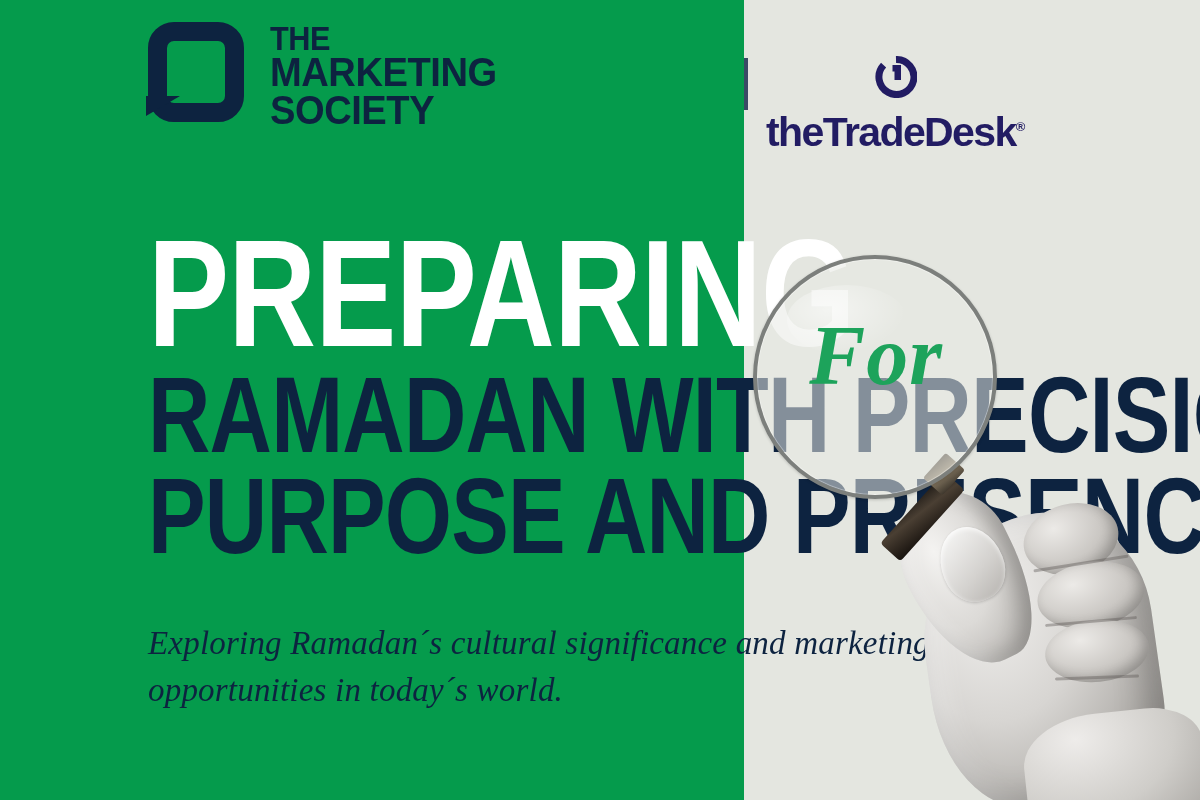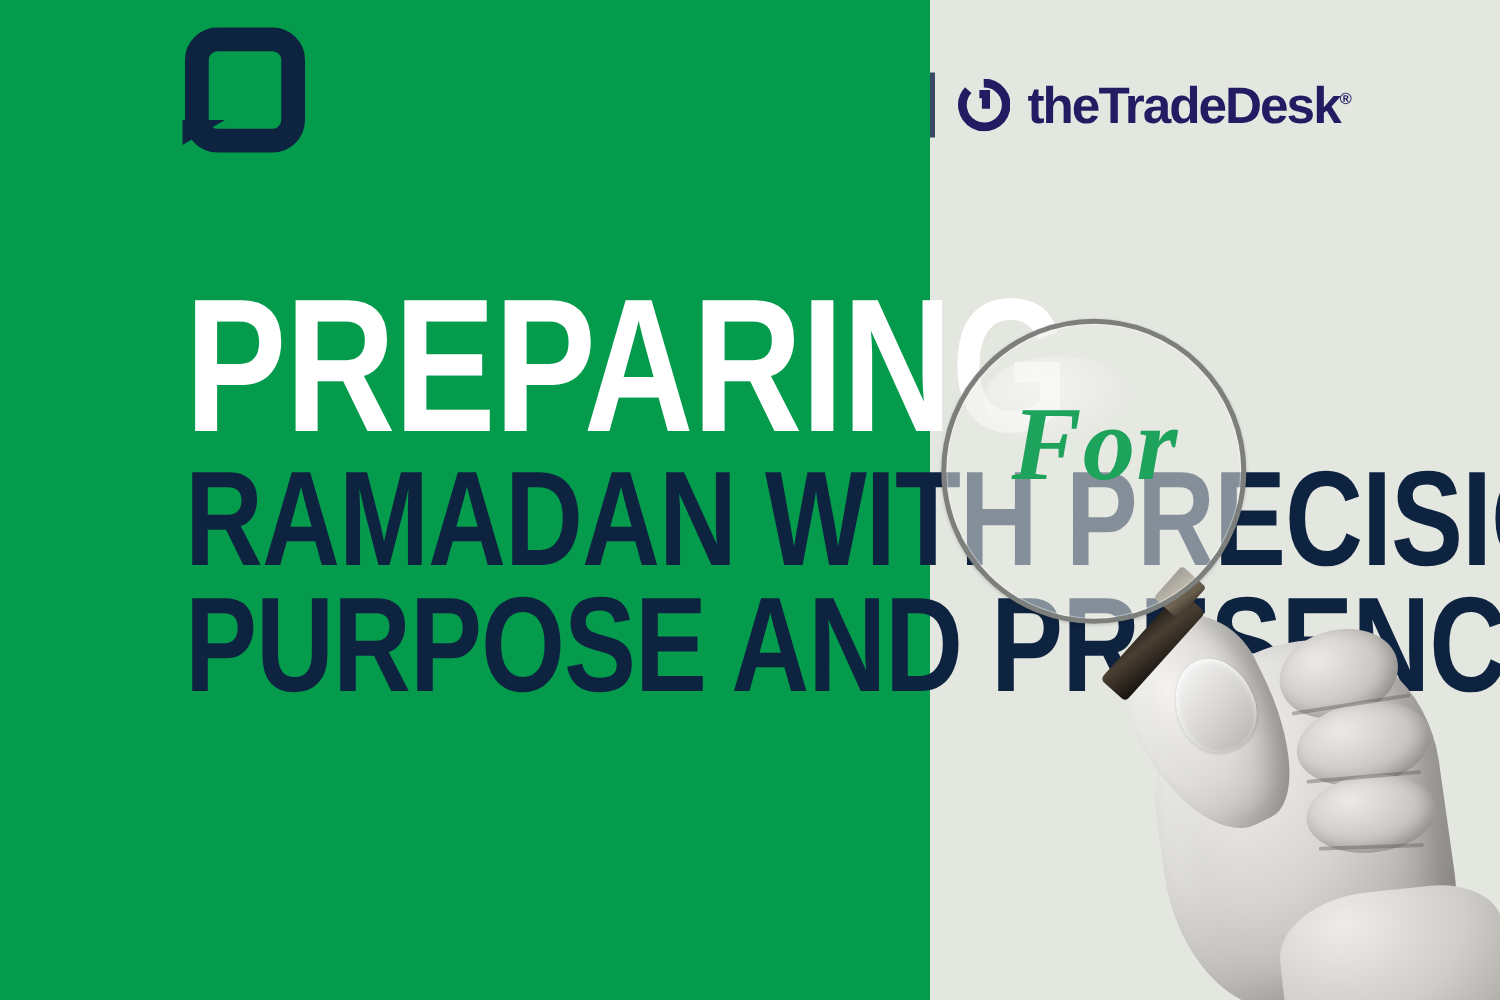--- a/index.html
+++ b/index.html
@@ -61,21 +61,21 @@
     font-family:"Liberation Sans",sans-serif;
     font-weight:bold;font-size:11px;color:#E9EAE6;
     letter-spacing:-0.2px;line-height:1;
     transform:scaleX(0.95);transform-origin:left top;
   }
 
   
   .divider{position:absolute;left:744px;top:58px;width:4px;height:52px;background:#3A4A66;}
 
   
-  .ttd-logo{position:absolute;left:766px;top:56px;height:56px;display:flex;align-items:center;gap:14px;}
+  .ttd-logo{position:absolute;left:766px;top:56px;height:56px;display:flex;align-items:center;gap:14px;flex-direction:column;}
   .ttd-mark{position:relative;width:42px;height:42px;}
   .ttd-word{
     font-family:"Liberation Sans",sans-serif;
     font-weight:bold;font-size:41px;color:#221C63;
     letter-spacing:-1.6px;line-height:1;white-space:nowrap;
     position:relative;
   }
   .ttd-reg{
     font-size:13px;vertical-align:super;font-weight:bold;letter-spacing:0;
   }
@@ -188,20 +188,25 @@
 
   <div class="bg-grey"></div>
   <div class="bg-green"></div>
 
   <div class="logo-row">
 
     <div class="ms-logo">
       <div class="ms-mark">
         <div class="ms-bubble"></div>
         <div class="ms-tail"></div>
+      </div>
+      <div class="ms-words">
+        <div class="ms-l1">THE</div>
+        <div class="ms-l2">MARKETING</div>
+        <div class="ms-l3">SOCIETY</div>
       </div>
     </div>
 
 
     <div class="divider"></div>
 
     <div class="ttd-logo">
       <div class="ttd-mark">
         <svg width="42" height="42" viewBox="0 0 42 42" aria-hidden="true">
           <path d="M21 3.5 A17.5 17.5 0 1 1 8.6 9.1" fill="none" stroke="#221C63" stroke-width="7" stroke-linecap="butt"></path>
@@ -211,20 +216,21 @@
       <div class="ttd-word"><span>theTradeDesk</span><span class="ttd-reg">®</span></div>
     </div>
   </div>
 
   <div class="headline">
     <div class="hl-line hl-1">PREPARING</div>
     <div class="hl-line hl-2">RAMADAN WITH PRECISION,</div>
     <div class="hl-line hl-3">PURPOSE AND PRESENCE</div>
   </div>
 
+  <div class="subtitle">Exploring Ramadan´s cultural significance and marketing opportunities in today´s world.</div>
 
   <div class="hand">
     <div class="palm"></div>
     <div class="knuckle k1"></div>
     <div class="knuckle k2"></div>
     <div class="knuckle k3"></div>
     <div class="crease c1"></div>
     <div class="crease c2"></div>
     <div class="crease c3"></div>
     <div class="wrist"></div>

